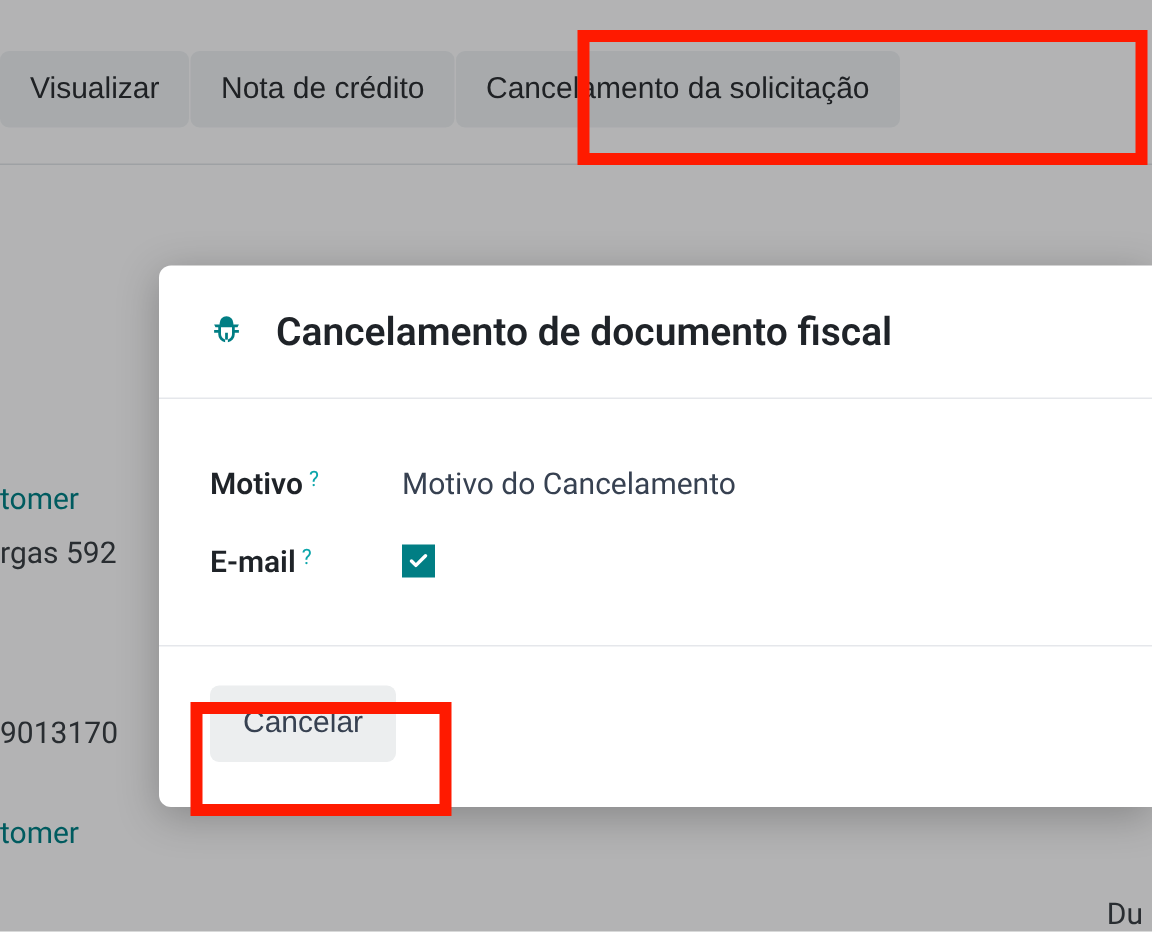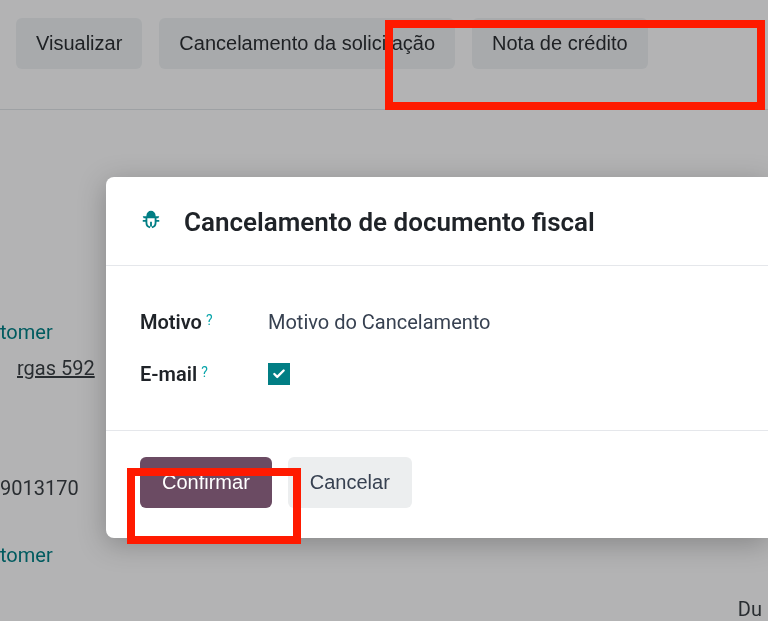--- a/index.html
+++ b/index.html
@@ -12,25 +12,25 @@
     background: #f8f9fa;
   }
   .backdrop {
     position: absolute;
     inset: 0;
     background: rgba(0,0,0,0.28);
     z-index: 5;
   }
   .toolbar {
     position: absolute;
-    top: 18px;
+    top: 34px;
     left: 0;
     display: flex;
-    gap: 17px;
-    padding: 0 16px;
+    gap: 1px;
+    padding: 0 0;
     z-index: 1;
   }
   .toolbar-btn {
     background: #e9ecef;
     border: none;
     border-radius: 6px;
     padding: 14px 20px;
     font-size: 20px;
     color: #2b2f33;
     cursor: pointer;
@@ -52,21 +52,21 @@
     z-index: 20;
     pointer-events: none;
   }
   .bg-text {
     position: absolute;
     z-index: 1;
     font-size: 20px;
     color: #017e84;
   }
   .bg-t1 { top: 320px; left: 0; }
-  .bg-t2 { top: 356px; left: 17px; color: #3a3f44; text-decoration: underline; }
+  .bg-t2 { top: 356px; left: 0; color: #3a3f44; }
   .bg-t3 { top: 476px; left: 0; color: #3a3f44; }
   .bg-t4 { top: 543px; left: 0; }
   .bg-t5 { bottom: 0; right: 6px; color: #3a3f44; text-align: right; }
 
   .modal {
     position: absolute;
     top: 177px;
     left: 106px;
     right: 0;
     width: 662px;
@@ -167,22 +167,22 @@
     border: 8px solid #ff1a00;
     z-index: 20;
     pointer-events: none;
   }
 </style>
 </head>
 <body>
 
 <div class="toolbar">
   <button class="toolbar-btn">Visualizar</button>
+  <button class="toolbar-btn">Nota de crédito</button>
   <button class="toolbar-btn">Cancelamento da solicitação</button>
-  <button class="toolbar-btn">Nota de crédito</button>
 </div>
 <div class="toolbar-divider"></div>
 
 <div class="bg-text bg-t1">tomer</div>
 <div class="bg-text bg-t2">rgas 592</div>
 <div class="bg-text bg-t3">9013170</div>
 <div class="bg-text bg-t4">tomer</div>
 <div class="bg-text bg-t5">Du</div>
 
 <div class="backdrop"></div>
@@ -214,18 +214,17 @@
       </div>
       <div class="checkbox">
         <svg width="14" height="14" viewBox="0 0 24 24" fill="none" stroke="#fff" stroke-width="4" stroke-linecap="round" stroke-linejoin="round">
           <polyline points="4 12 9 17 20 6"></polyline>
         </svg>
       </div>
     </div>
   </div>
 
   <div class="modal-footer">
-    <button class="btn-primary">Confirmar</button>
     <button class="btn-secondary">Cancelar</button>
   </div>
 </div>
 
 <div class="highlight-confirm"></div>
 
 </body></html>

